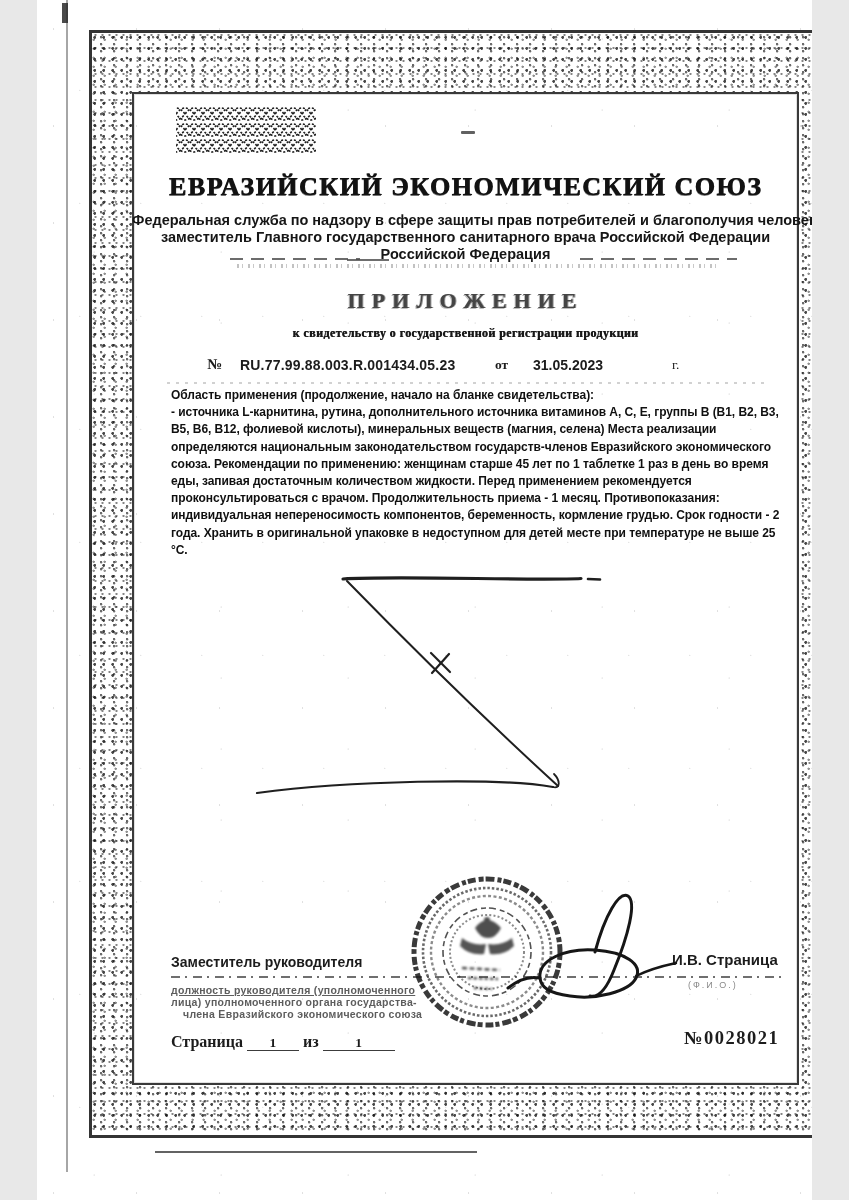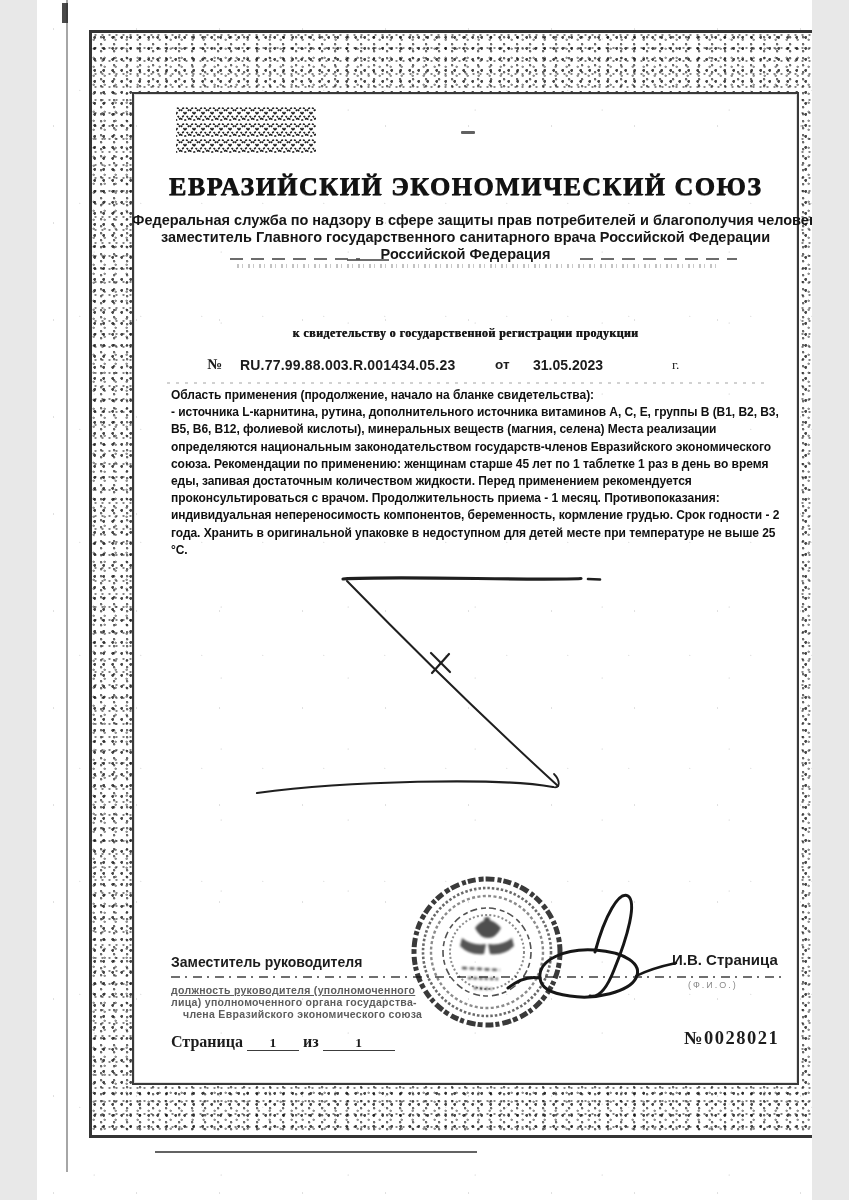--- a/index.html
+++ b/index.html
@@ -64,21 +64,21 @@
     filter:blur(.75px) contrast(1.1);white-space:nowrap;
   }
   .attach-subtitle{
     top:234px;font-family:"Liberation Serif",serif;font-weight:bold;
     font-size:12px;letter-spacing:.4px;color:#181818;
     text-shadow:.5px 0 0 #222;filter:blur(.3px);white-space:nowrap;
   }
   .numrow{font-weight:bold;white-space:nowrap;}
   .num-label{left:75px;top:264px;font-family:"Liberation Serif",serif;font-size:15px;}
   .num-value{left:108px;top:265px;font-size:14px;letter-spacing:.2px;}
-  .from-label{left:363px;top:265px;font-size:13.5px;}
+  .from-label{left:363px;top:265px;font-size:13.5px;font-family:Liberation Serif, serif;}
   .date-value{left:401px;top:265px;font-size:14px;}
   .year-suffix{left:540px;top:265px;font-family:"Liberation Serif",serif;font-size:13.5px;font-weight:normal;}
   .num-underline{left:35px;top:290px;width:600px;height:2px;opacity:.3;
     background:repeating-linear-gradient(90deg,#666 0 3px,transparent 3px 9px);}
   
   .body-block{
     left:39px;top:295px;width:613px;
     font-size:12px;font-weight:bold;line-height:17.2px;
     letter-spacing:-.05px;color:#101010;filter:blur(.15px);
   }
@@ -136,20 +136,21 @@
 
     <div class="abs center-line union-title">ЕВРАЗИЙСКИЙ ЭКОНОМИЧЕСКИЙ СОЮЗ</div>
     <div class="abs center-line agency agency1">Федеральная служба по надзору в сфере защиты прав потребителей и благополучия человека</div>
     <div class="abs center-line agency agency2">заместитель Главного государственного санитарного врача Российской Федерации</div>
     <div class="abs center-line country">Российской Федерация</div>
     <div class="abs dash-seg" style="left:98px;top:166px;width:130px;"></div>
     <div class="abs solid-seg" style="left:215px;top:167px;width:42px;"></div>
     <div class="abs dash-seg" style="left:448px;top:166px;width:157px;"></div>
     <div class="abs micro-noise" style="left:105px;top:172px;width:480px;"></div>
 
+    <div class="abs center-line attach-title">ПРИЛОЖЕНИЕ</div>
     <div class="abs center-line attach-subtitle">к свидетельству о государственной регистрации продукции</div>
 
     <div class="abs numrow num-label">№</div>
     <div class="abs numrow num-value">RU.77.99.88.003.R.001434.05.23</div>
     <div class="abs numrow from-label">от</div>
     <div class="abs numrow date-value">31.05.2023</div>
     <div class="abs year-suffix">г.</div>
     <div class="abs num-underline"></div>
 
     <div class="abs body-block">

